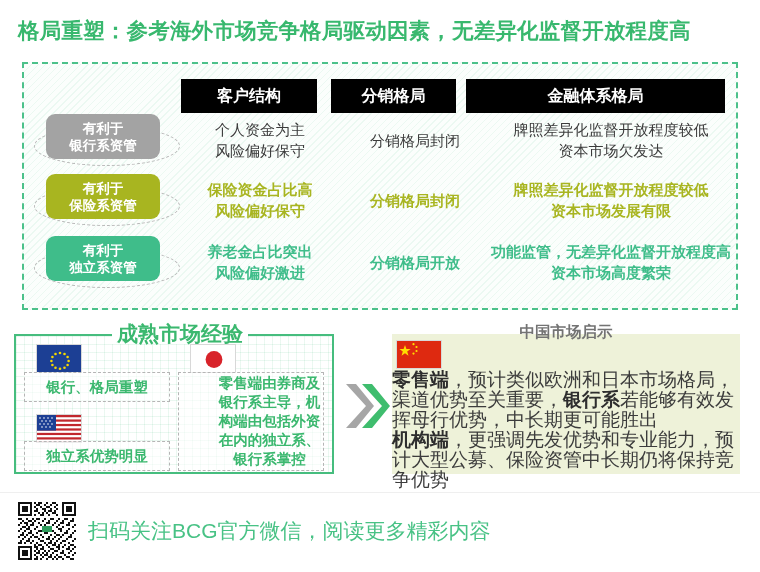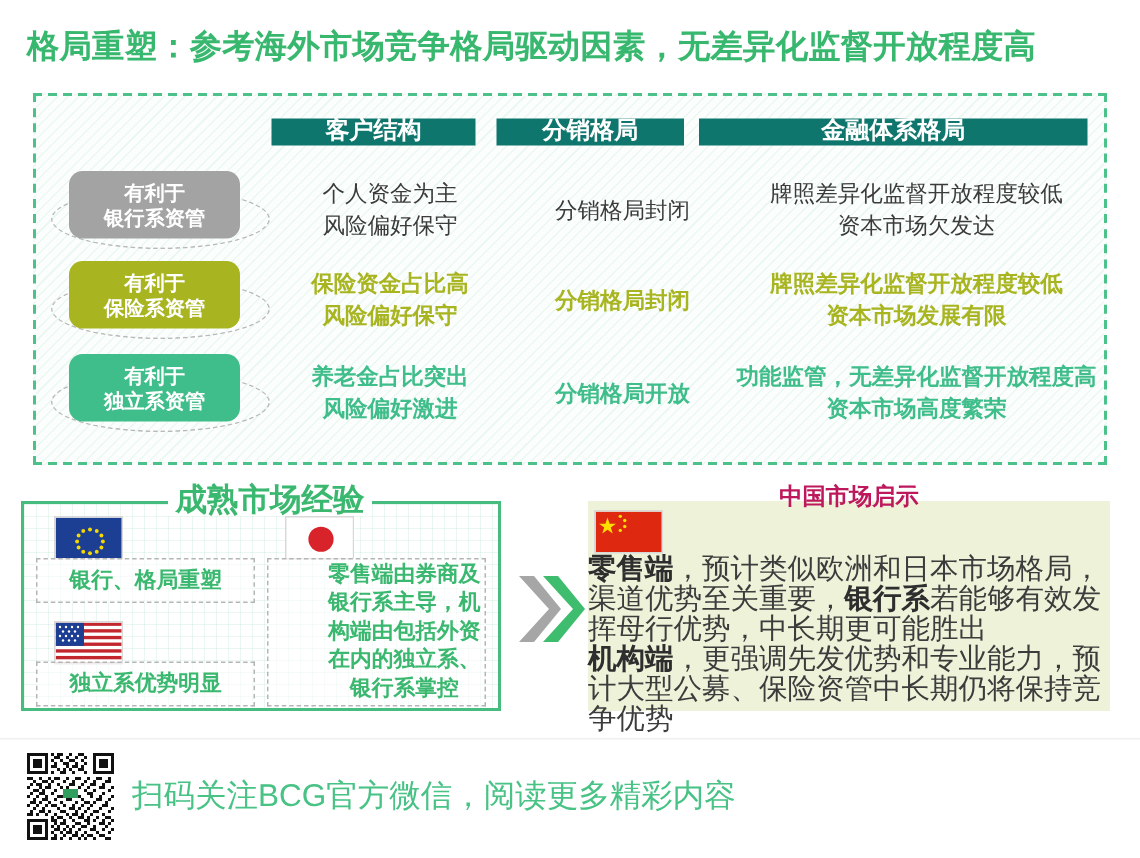--- a/index.html
+++ b/index.html
@@ -30,21 +30,21 @@
       repeating-linear-gradient(135deg,
         rgba(76,193,138,.085) 0px,
         rgba(76,193,138,.085) 1px,
         rgba(255,255,255,0) 1px,
         rgba(255,255,255,0) 5px),
       #fbfefc;
   }
 
   
   .colhead{
-    position:absolute; height:18px; background:#0f766e;
+    position:absolute; height:34px; background:#000000;
     color:#ffffff; font-size:16px; font-weight:bold;
     display:flex; align-items:center; justify-content:center;
     line-height:30px;
   }
   #ch0{ left:181px; top:79px; width:136px; }
   #ch1{ left:331px; top:79px; width:125px; }
   #ch2{ left:466px; top:79px; width:259px; }
 
   
   .row{ position:absolute; left:22px; width:716px; }
@@ -121,21 +121,21 @@
   #chevGray{ left:344px; }
   #chevGreen{ left:360px; }
 
   
   .rightbox{
     position:absolute; left:392px; top:334px; width:348px; height:140px;
     background:#eef2d9;
   }
   .rightbox-title{
     position:absolute; left:466px; top:322px; width:200px; height:20px;
-    color:#be185d; font-weight:bold; font-size:15.5px; text-align:center;
+    color:#737373; font-weight:bold; font-size:15.5px; text-align:center;
     line-height:20px; z-index:5; white-space:nowrap;
   }
   #fCN{ left:396px; top:340px; }
   .para{
     position:absolute; left:392px; width:342px; font-size:19px;
     color:#3c3c3c; line-height:20px; text-align:justify;
   }
   #p0{ top:370px; }
   #p1{ top:430px; }
   .para b{ font-weight:bold; color:#2e2e2e; }

